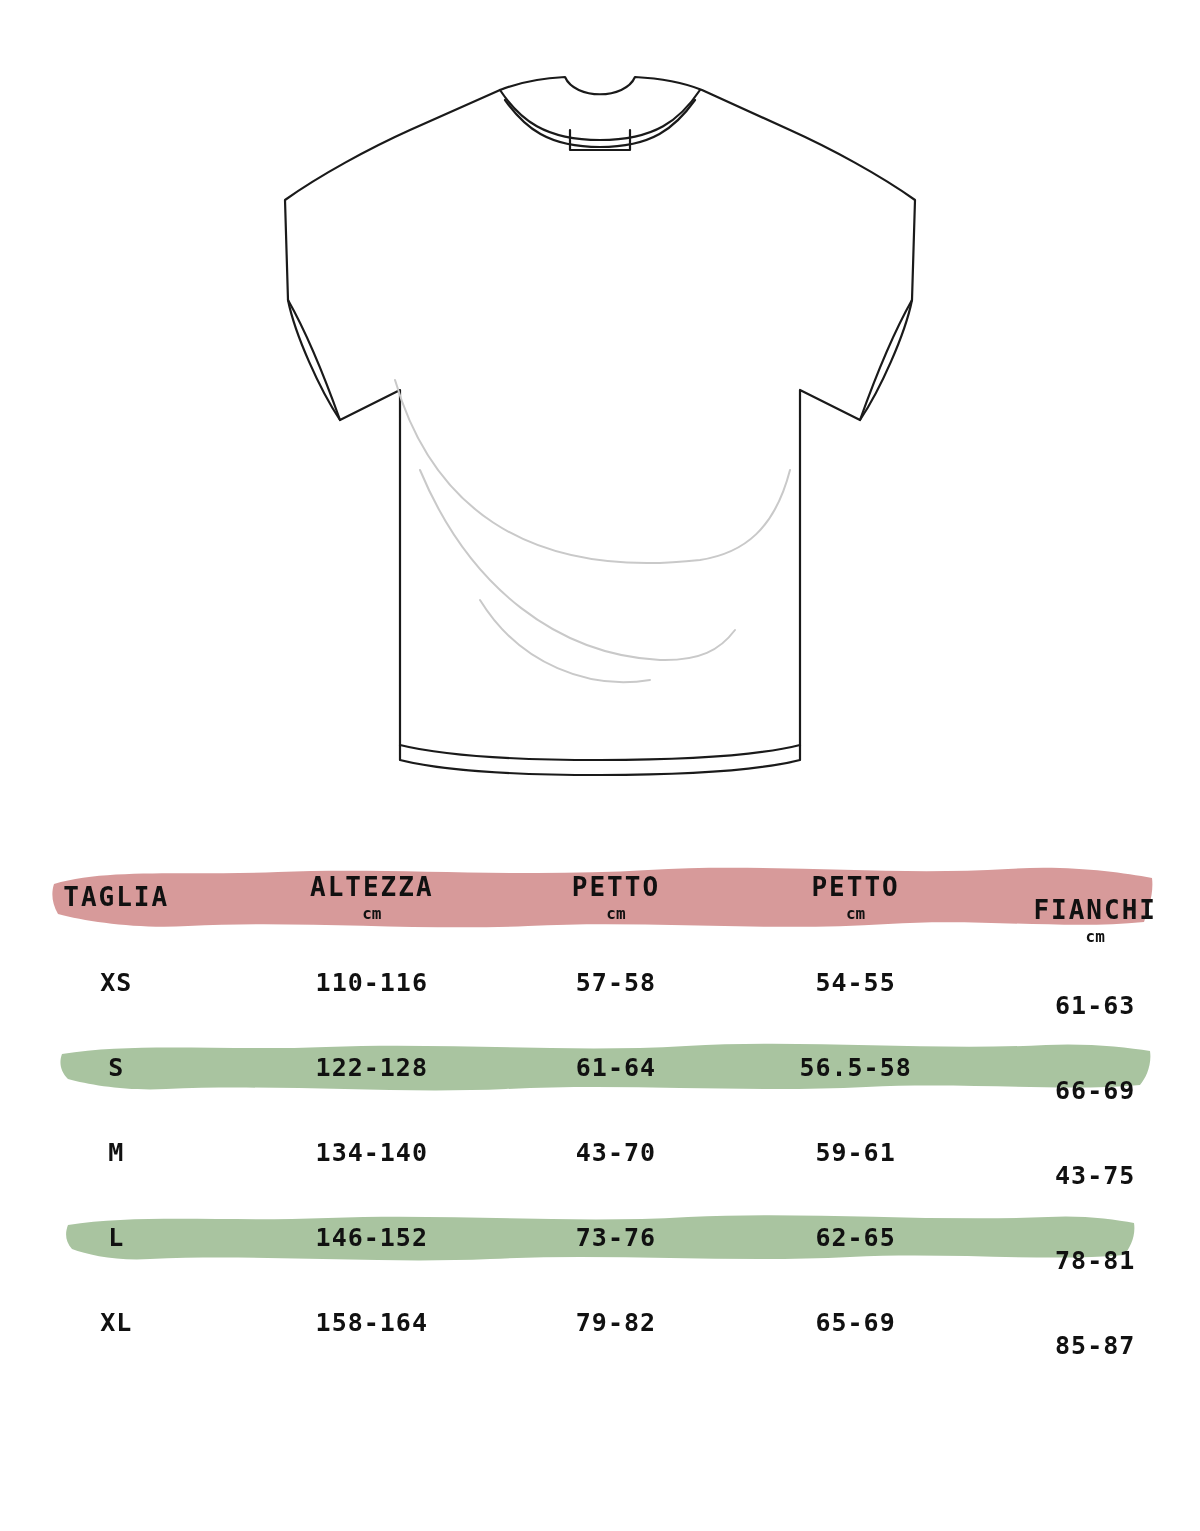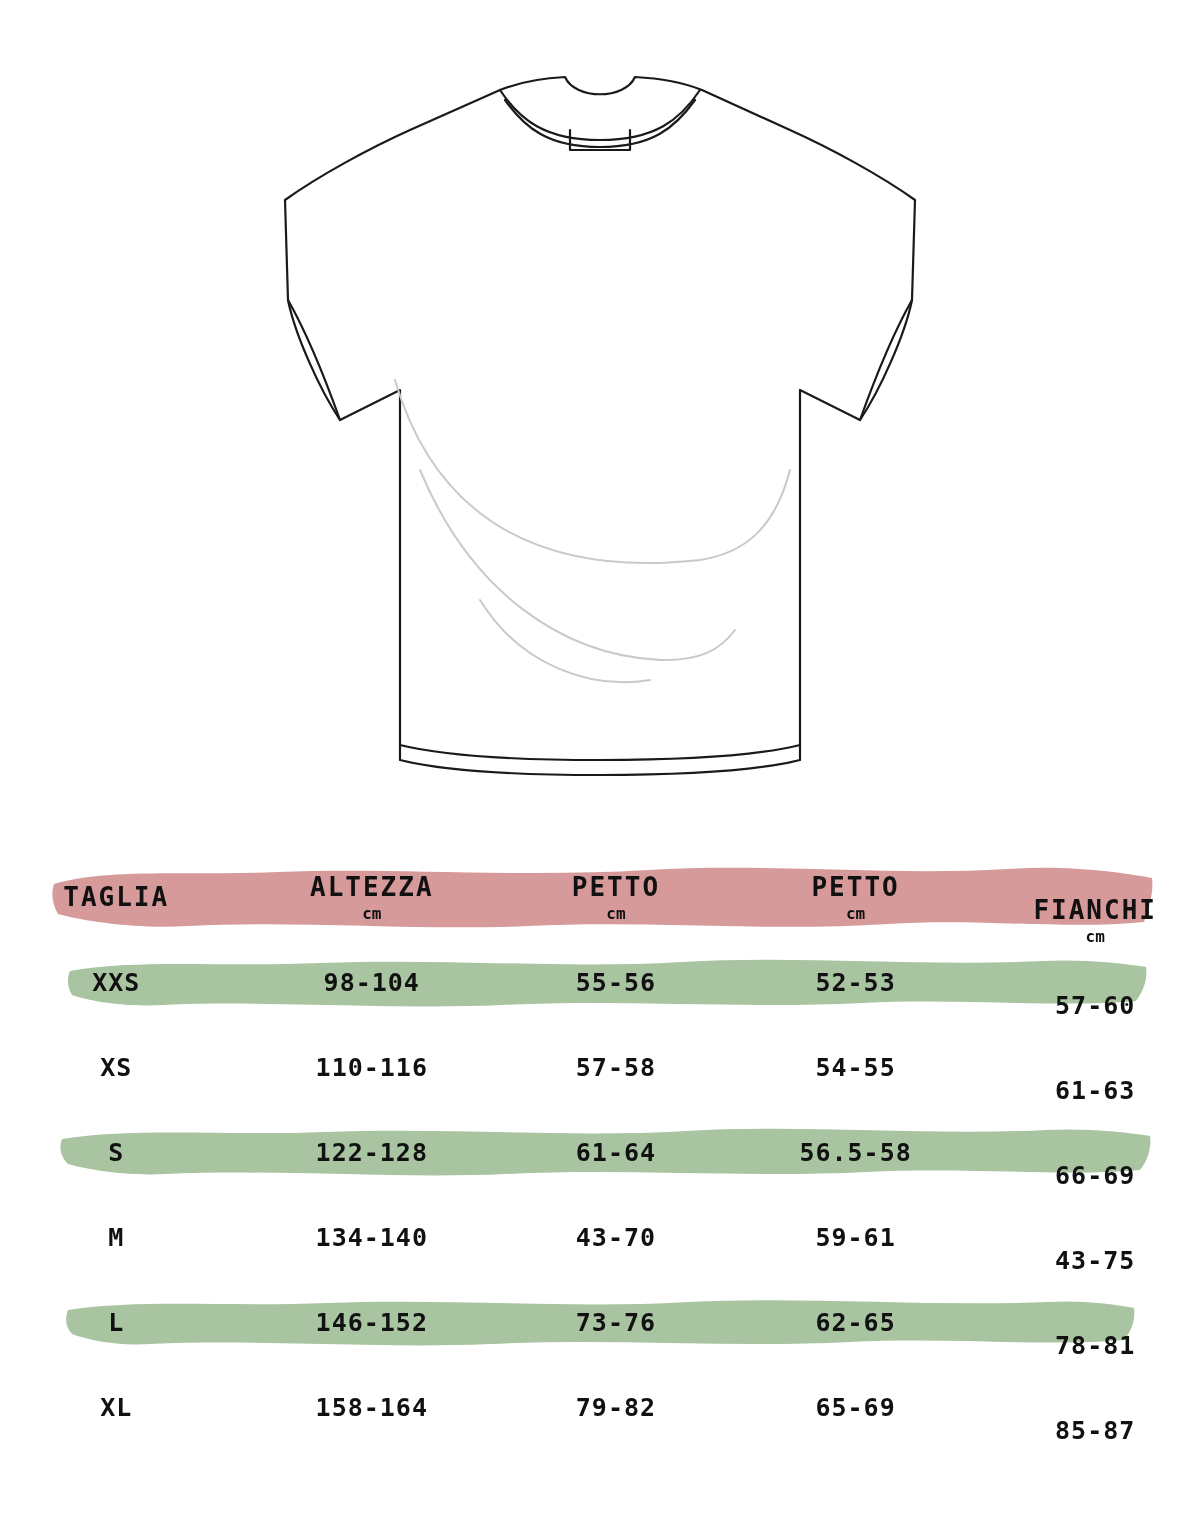--- a/index.html
+++ b/index.html
@@ -166,34 +166,20 @@
           <span class="unit">cm</span>
         </div>
         <div class="cell c-hips">
           <span>FIANCHI</span>
           <span class="unit">cm</span>
         </div>
       </div>
     </div>
 
 
-    <div class="row data-row">
-      <svg class="brush" style="left:62px;" width="1090" height="60" viewBox="0 0 1090 60" preserveAspectRatio="none">
-        <path d="M8,18 C70,6 160,14 260,10 C380,5 500,16 620,9 C740,2 860,14 980,8 C1020,6 1060,10 1084,14
-                 C1086,28 1080,40 1074,48 C1000,55 900,45 800,50 C680,56 560,46 440,52 C330,57 210,47 100,52
-                 C60,54 28,48 10,42 C5,34 5,25 8,18 Z" fill="#a9c4a0"></path>
-      </svg>
-      <div class="cells">
-        <div class="cell c-size">XXS</div>
-        <div class="cell c-height">98-104</div>
-        <div class="cell c-chest">55-56</div>
-        <div class="cell c-waist">52-53</div>
-        <div class="cell c-hips">57-60</div>
-      </div>
-    </div>
 
     <div class="row data-row">
       <div class="cells">
         <div class="cell c-size">XS</div>
         <div class="cell c-height">110-116</div>
         <div class="cell c-chest">57-58</div>
         <div class="cell c-waist">54-55</div>
         <div class="cell c-hips">61-63</div>
       </div>
     </div>

